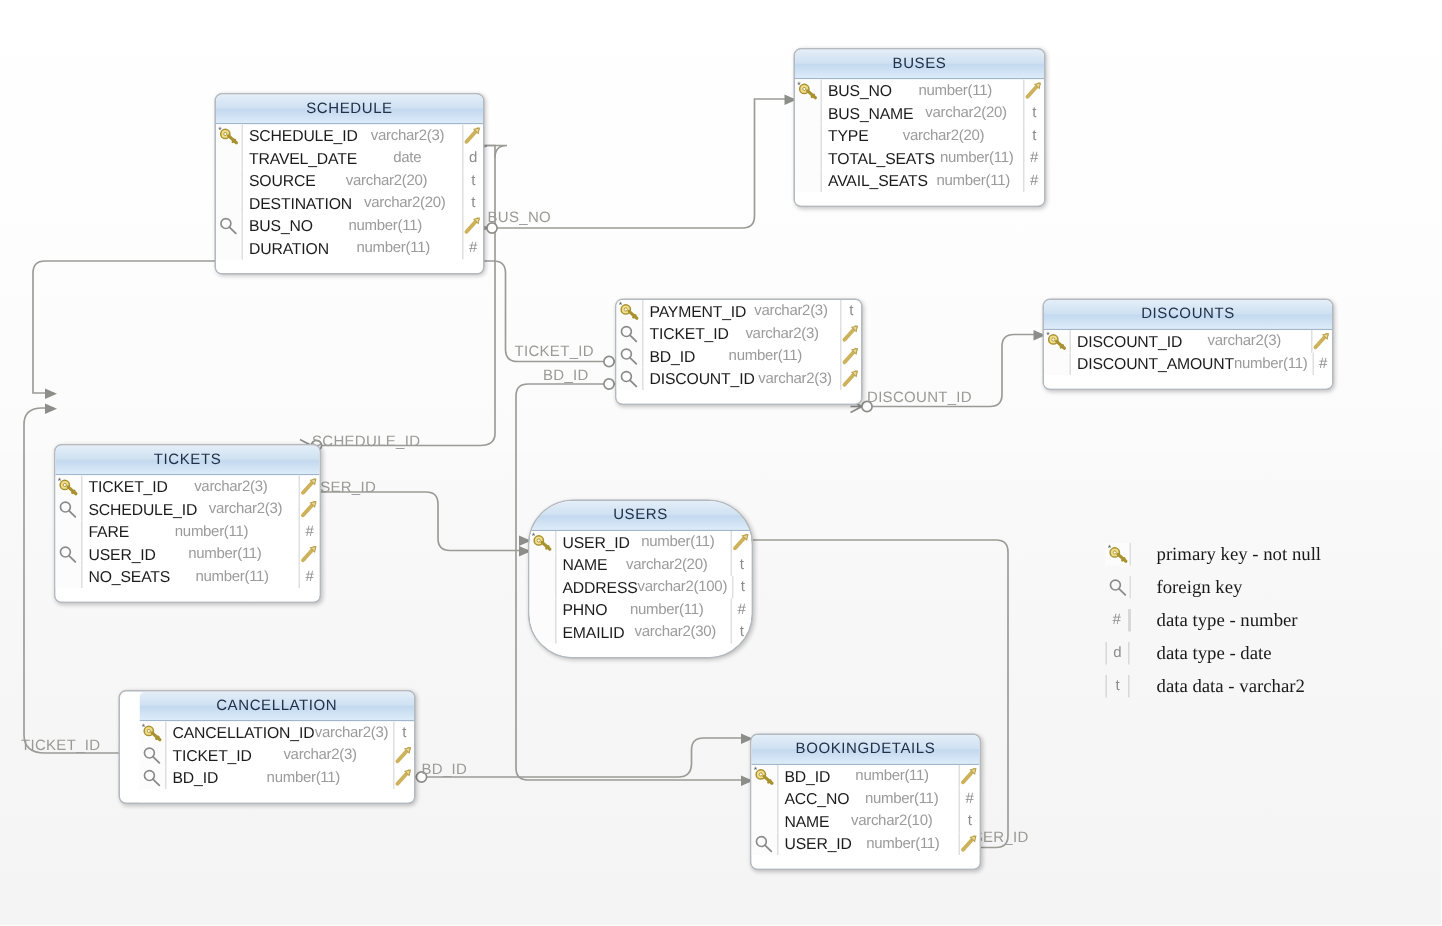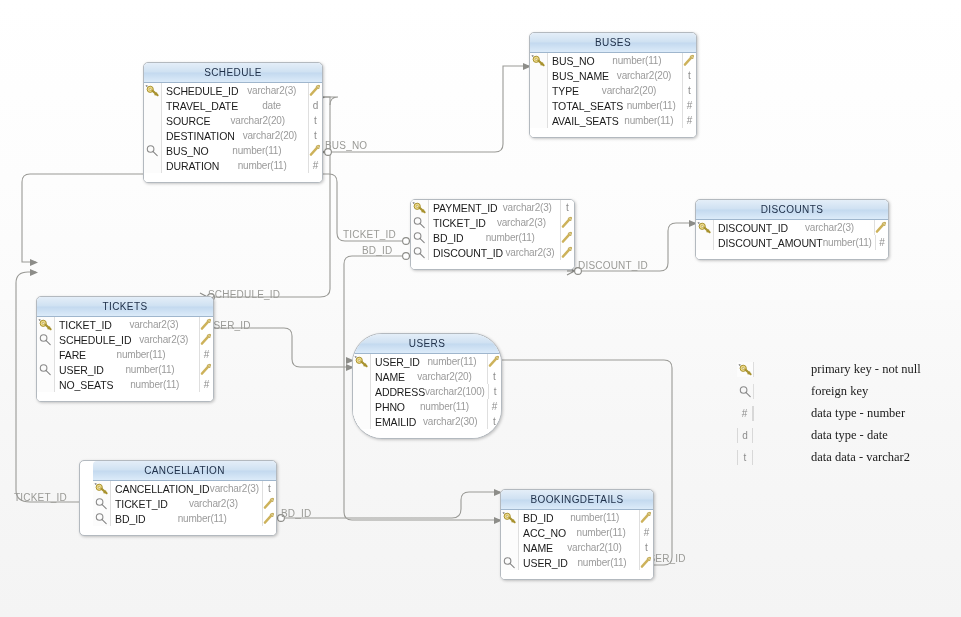--- a/index.html
+++ b/index.html
@@ -119,21 +119,20 @@
   #legend {
     position: absolute;
     left: 737px;
     top: 358px;
     width: 200px;
   }
   .lg-row {
     display: flex;
     align-items: center;
     height: 22px;
-    gap: 40px;
   }
   .lg-glyph {
     width: 22px;
     min-width: 22px;
     height: 15px;
     position: relative;
   }
   .lg-text {
     font-family: "Liberation Serif", serif;
     font-size: 12.5px;

